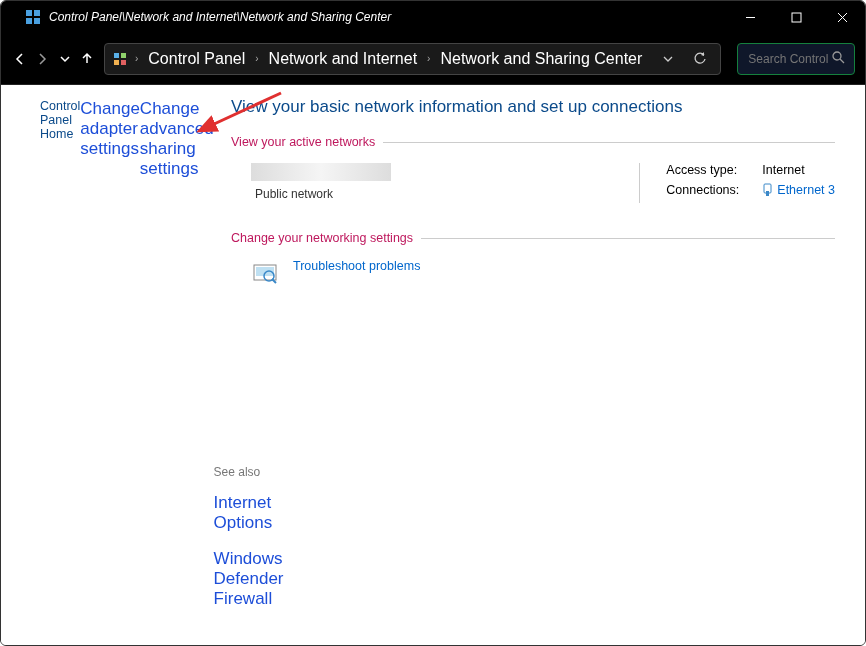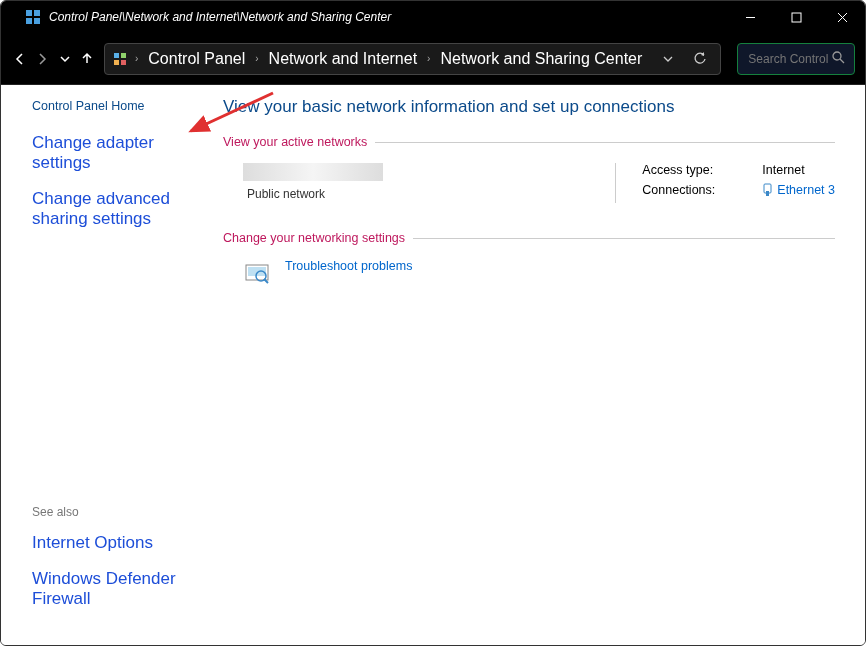--- a/index.html
+++ b/index.html
@@ -64,21 +64,21 @@
   .searchbox{
     width:160px;height:32px;background:#0f172a;border:1px solid #15803d;border-radius:4px;
     display:flex;align-items:center;padding:0 8px;color:#888;margin-left:8px;
   }
   .searchbox input{
     background:transparent;border:none;color:#888;font-size:12px;outline:none;width:100%;
   }
   .searchbox .s-icon{width:16px;}
   .content { display:flex; height: calc(100% - 84px); background:#fff; }
   .sidebar {
-    width:210px; padding:14px 10px 10px 31px; display:flex;flex-direction:column;
+    width:210px; padding:14px 10px 10px 31px; display:flex;flex-direction:row;margin-left:8px;
   }
   .sidebar a.link { color:#1d4ed8; text-decoration:none; font-size:17px; margin-bottom:16px; display:block;}
   .sidebar .cp-home{color:#0b4a8a;font-size:12.5px;margin-bottom:20px;display:block;}
   .sidebar-bottom{margin-top:auto; padding-bottom:20px;}
   .see-also{color:#777;font-size:12px;margin-bottom:14px;}
   .main { flex:1; padding:12px 30px 10px 12px; position:relative;}
   .page-title{color:#0b4a8a;font-size:17px;margin-bottom:18px;}
   .section-head{
     color:#be185d;font-size:12.5px;display:flex;align-items:center;margin-bottom:14px;
   }
@@ -86,21 +86,21 @@
   .active-net{display:flex;margin:0 0 28px 20px;}
   .net-left{flex:1;}
   .net-name-redacted{
     width:140px;height:18px;
     background:linear-gradient(90deg,#ddd 0%,#f5f5f5 50%,#ddd 100%);
     margin-bottom:6px;
   }
   .net-type{color:#333;font-size:12px;margin-left:4px;}
   .vdiv{width:1px;background:#ccc;margin:0 26px 0 10px;align-self:stretch;}
   .net-right{font-size:12.5px;}
-  .net-row{display:flex;gap:36px;margin-bottom:6px;align-items:flex-start;}
+  .net-row{display:flex;gap:12px;margin-bottom:6px;align-items:flex-start;}
   .net-label{width:84px;}
   .net-link{color:#0066cc;display:flex;align-items:center;gap:4px;}
   .eth-icon{width:11px;height:14px;}
   .setting-item{display:flex;gap:14px;margin:0 0 18px 20px;}
   .setting-icon{width:28px;height:28px;flex-shrink:0;}
   .setting-body .link-blue{color:#0066cc;font-size:12.5px;margin-bottom:4px;}
   .setting-body .desc{color:#333;font-size:12.5px;}
   .arrow-annotation{
     position:absolute; left:-30px; top:-2px; pointer-events:none;
   }

